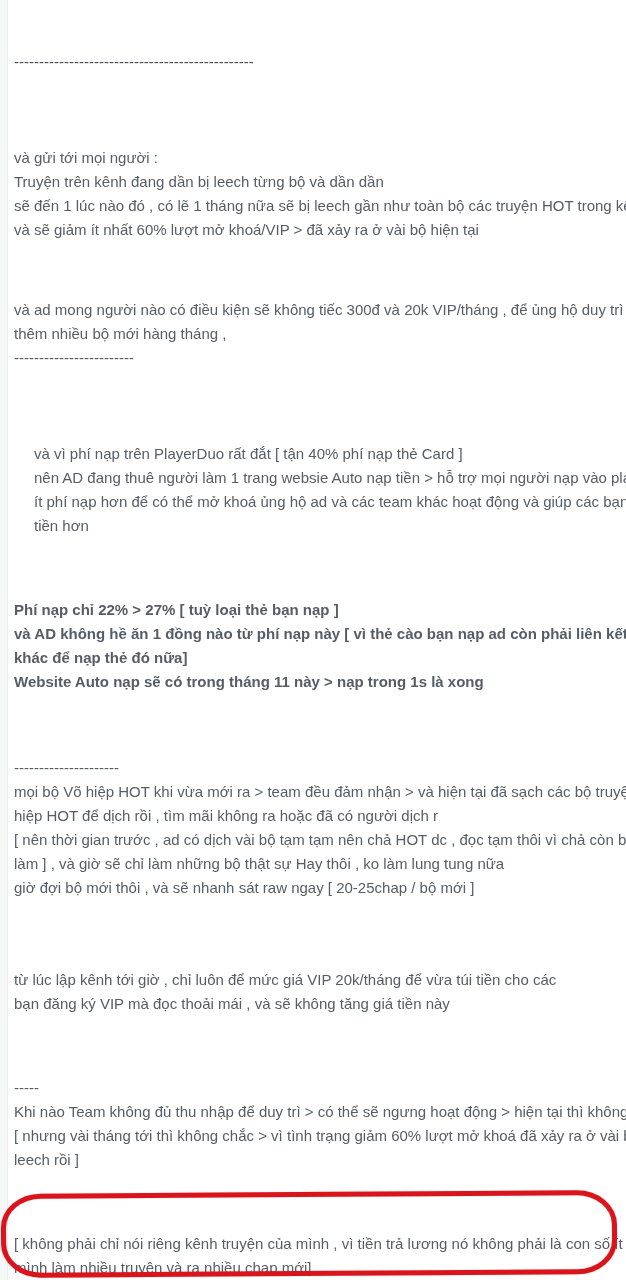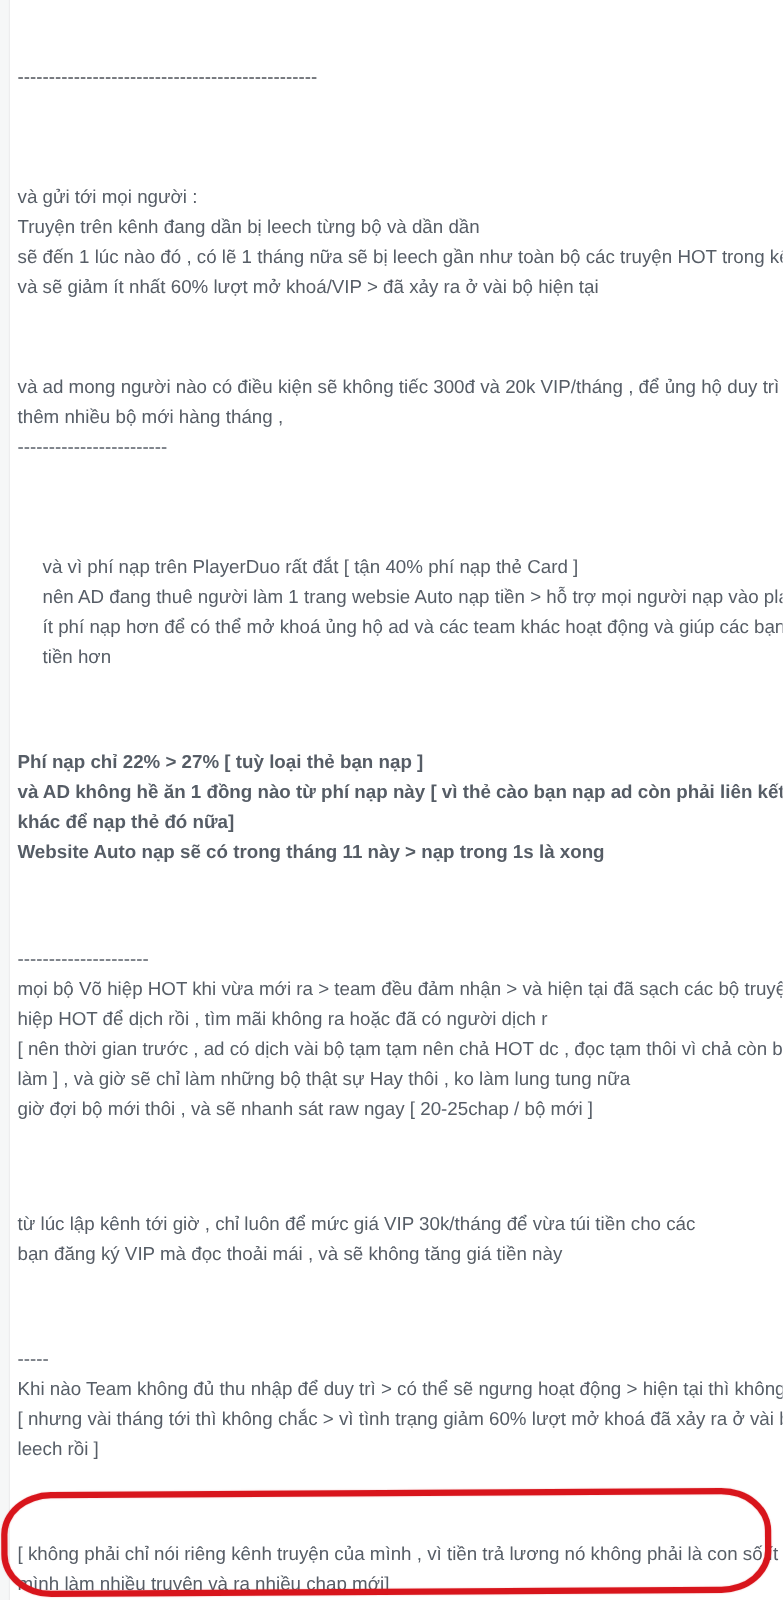--- a/index.html
+++ b/index.html
@@ -70,21 +70,21 @@
   <div class="para p5">Phí nạp chỉ 22% &gt; 27% [ tuỳ loại thẻ bạn nạp ]
 và AD không hề ăn 1 đồng nào từ phí nạp này [ vì thẻ cào bạn nạp ad còn phải liên kết với 1 bên
 khác để nạp thẻ đó nữa]
 Website Auto nạp sẽ có trong tháng 11 này &gt; nạp trong 1s là xong</div>
   <div class="para p6">---------------------
 mọi bộ Võ hiệp HOT khi vừa mới ra &gt; team đều đảm nhận &gt; và hiện tại đã sạch các bộ truyện võ
 hiệp HOT để dịch rồi , tìm mãi không ra hoặc đã có người dịch r
 [ nên thời gian trước , ad có dịch vài bộ tạm tạm nên chả HOT dc , đọc tạm thôi vì chả còn bộ nào
 làm ] , và giờ sẽ chỉ làm những bộ thật sự Hay thôi , ko làm lung tung nữa
 giờ đợi bộ mới thôi , và sẽ nhanh sát raw ngay [ 20-25chap / bộ mới ]</div>
-  <div class="para p7">từ lúc lập kênh tới giờ , chỉ luôn để mức giá VIP 30k/tháng để vừa túi tiền cho các
+  <div class="para p7">từ lúc lập kênh tới giờ , chỉ luôn để mức giá VIP 20k/tháng để vừa túi tiền cho các
 bạn đăng ký VIP mà đọc thoải mái , và sẽ không tăng giá tiền này</div>
   <div class="para p8">-----
 Khi nào Team không đủ thu nhập để duy trì &gt; có thể sẽ ngưng hoạt động &gt; hiện tại thì không
 [ nhưng vài tháng tới thì không chắc &gt; vì tình trạng giảm 60% lượt mở khoá đã xảy ra ở vài bộ bị
 leech rồi ]</div>
   <div class="para p9">[ không phải chỉ nói riêng kênh truyện của mình , vì tiền trả lương nó không phải là con số ít , vì
 mình làm nhiều truyện và ra nhiều chap mới]</div>
   
   
   

